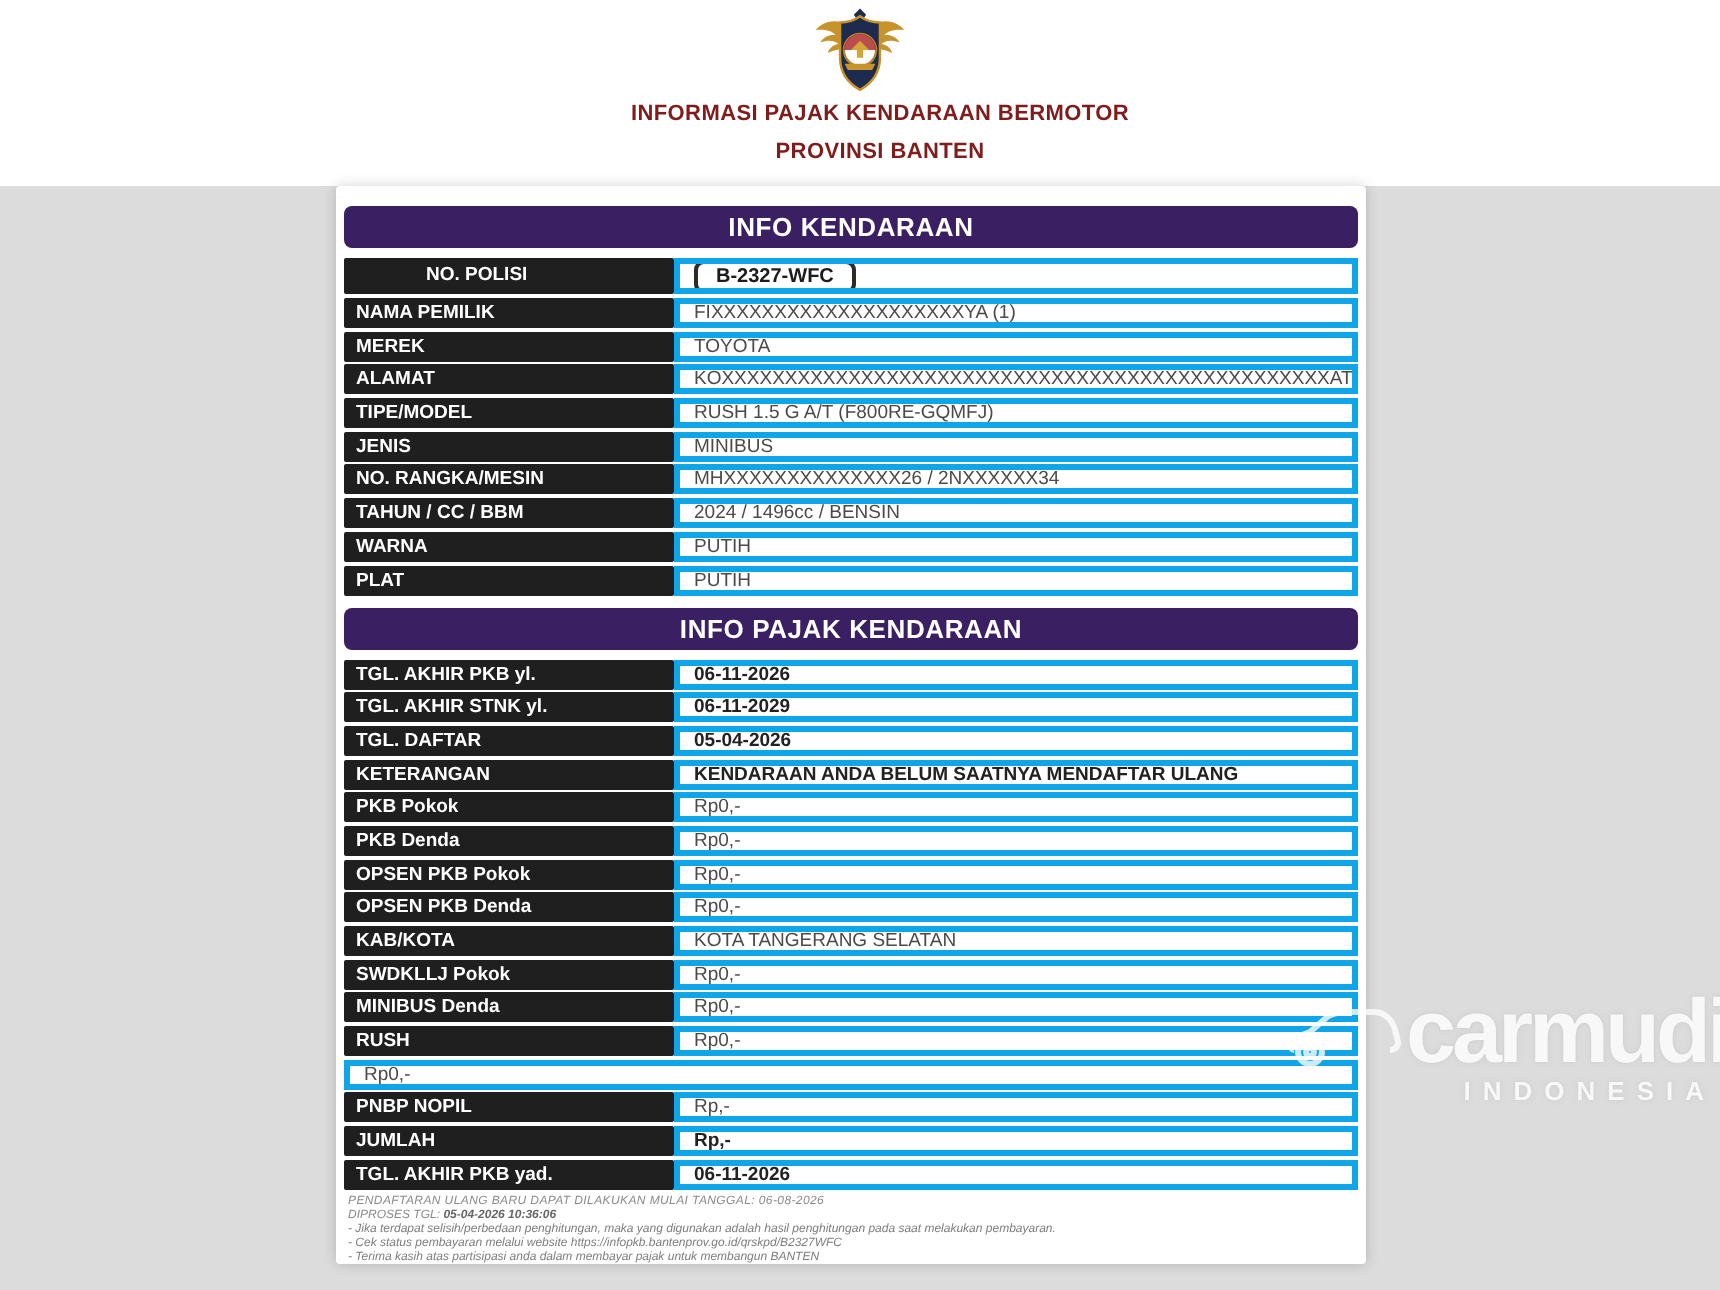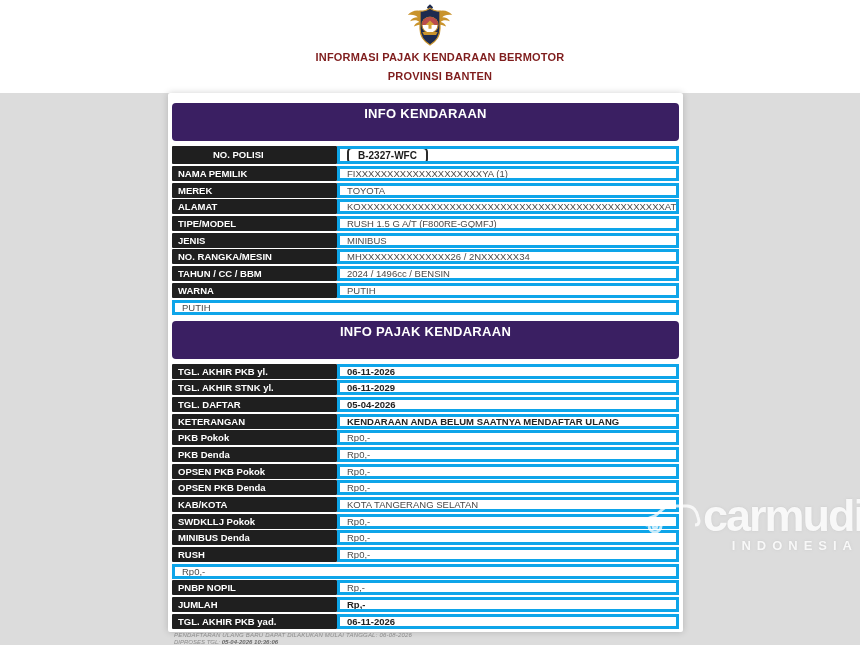--- a/index.html
+++ b/index.html
@@ -22,21 +22,21 @@
   
   .card{
     position:absolute;left:168px;top:93px;width:515px;height:539px;
     background:#ffffff;box-sizing:border-box;padding:4px 4px 0 4px;
     box-shadow:0 0 7px rgba(0,0,0,0.18);
     border-radius:2px;
   }
   .section-header{
     background:#3a1f62;color:#ffffff;
     font-size:13px;font-weight:bold;text-align:center;
-    height:38px;line-height:21px;border-radius:4px;
+    height:21px;line-height:21px;border-radius:4px;
     margin:6px 0 5px 0;letter-spacing:0.3px;
   }
   .rows{}
   .row{display:flex;height:15px;margin-bottom:1.7px;}
   .row.tall{height:18px;margin-bottom:2px;}
   .row-label{
     width:165px;flex:0 0 165px;background:#1f1f1f;color:#ffffff;
     font-size:9.5px;font-weight:bold;line-height:15px;
     padding-left:6px;box-sizing:border-box;border-radius:1px;
     white-space:nowrap;overflow:hidden;
@@ -144,20 +144,21 @@
           </div>
           <div class="row">
             <div class="row-label">TAHUN / CC / BBM</div>
             <div class="row-value">2024 / 1496cc / BENSIN</div>
           </div>
           <div class="row">
             <div class="row-label">WARNA</div>
             <div class="row-value">PUTIH</div>
           </div>
           <div class="row">
+            <div class="row-label">PLAT</div>
             <div class="row-value">PUTIH</div>
           </div>
         </div>
         <div class="section-header">INFO PAJAK KENDARAAN</div>
         <div class="rows">
           <div class="row">
             <div class="row-label">TGL. AKHIR PKB yl.</div>
             <div class="row-value bold">06-11-2026</div>
           </div>
           <div class="row">

